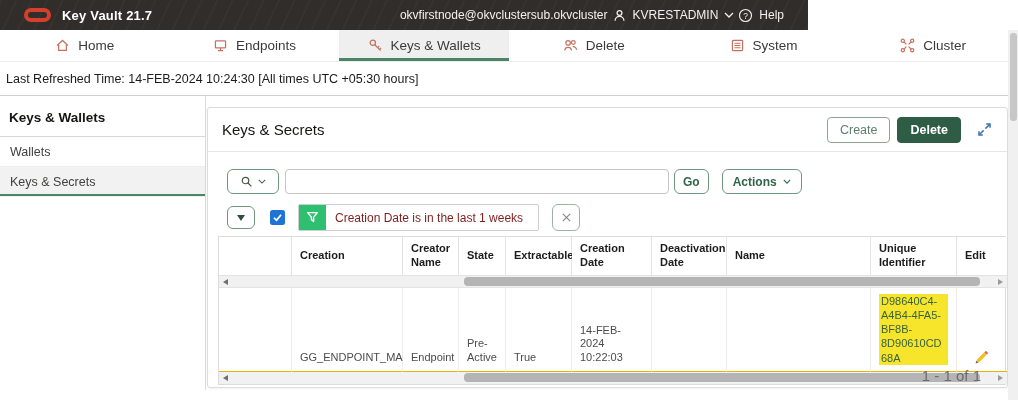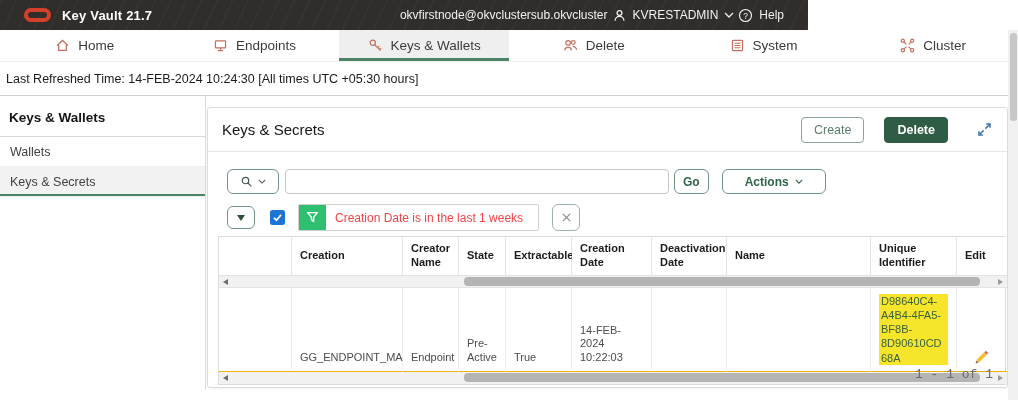--- a/index.html
+++ b/index.html
@@ -37,50 +37,50 @@
   .side-item { height:30px; display:flex; align-items:center; padding-left:10px; font-size:12.5px;
     color:#42413f; border-bottom:1px solid #efefef; cursor:pointer; }
   .side-item.selected { background:#f2f2f2; box-shadow:inset 0 -2px 0 #4c8466; }
 
   
   .panel { position:absolute; left:207px; top:107px; width:801px; height:281px; background:#fff;
     border:1px solid #dcdcdc; border-radius:3px; box-shadow:0 1px 3px rgba(0,0,0,.05); }
   .panel-header { height:44px; display:flex; align-items:center; padding:0 14px;
     border-bottom:1px solid #e6e6e6; }
   .panel-title { font-size:15px; color:#161513; font-weight:500; }
-  .panel-actions { margin-left:auto; display:flex; align-items:center; gap:20px; }
+  .panel-actions { margin-left:auto; display:flex; align-items:center; gap:7px; }
   .btn { font-family:inherit; font-size:12.5px; height:26px; border-radius:4px; cursor:pointer; }
   .btn-create { background:#fff; border:1px solid #8ba694; color:#5d7f6d; padding:0 12px; }
   .btn-delete { background:#2e5c44; border:1px solid #2e5c44; color:#fff; font-weight:bold; padding:0 12px; }
   .expand-btn { margin-left:8px; background:none; border:none; cursor:pointer; height:20px; }
 
   
   .search-row { position:absolute; left:19px; top:61px; display:flex; align-items:center; }
   .search-drop { width:52px; height:25px; border:1px solid #6f9680; border-radius:6px; background:#fff;
     display:flex; align-items:center; justify-content:center; gap:4px; cursor:pointer; }
   .search-input { margin-left:6px; width:384px; height:25px; border:1px solid #c6c6c6; border-radius:4px;
     font-family:inherit; font-size:12px; padding:0 8px; color:#333; }
   .btn-go { margin-left:5px; background:#fff; border:1px solid #6f9680; border-radius:6px;
     color:#31654a; font-weight:bold; font-size:12px; height:25px; padding:0 8px; }
   .btn-actions { margin-left:13px; background:#fff; border:1px solid #6f9680; border-radius:6px;
-    color:#31654a; font-weight:bold; font-size:12px; height:25px; padding:0 22px;
+    color:#31654a; font-weight:bold; font-size:12px; height:25px; padding:0 10px;
     display:flex; align-items:center; gap:6px; }
 
   
   .filter-row { position:absolute; left:19px; top:96px; display:flex; align-items:center; }
   .tri-btn { width:28px; height:23px; border:1px solid #6f9680; border-radius:6px; background:#fff;
     display:flex; align-items:center; justify-content:center; cursor:pointer; }
   .tri { width:0; height:0; border-left:4.5px solid transparent; border-right:4.5px solid transparent;
     border-top:6px solid #2f4f3e; }
   .chk { margin-left:15px; width:15px; height:15px; background:#1d74d4; border-radius:2.5px;
     display:flex; align-items:center; justify-content:center; cursor:pointer; }
   .filter-chip { margin-left:13px; display:flex; align-items:stretch; border:1px solid #cfcfcf;
     border-radius:2px; height:27px; background:#fff; }
   .funnel-tile { width:27px; background:#2fbf71; display:flex; align-items:center; justify-content:center; }
-  .filter-text { width:212px; display:flex; align-items:center; padding:0 9px; font-size:12px; color:#ef4444; }
+  .filter-text { width:212px; display:flex; align-items:center; padding:0 9px; font-size:12px; color:#7f1d1d; }
   .x-btn { margin-left:13px; width:28px; height:27px; border:1px solid #9eb3a6; border-radius:6px;
     background:#fff; color:#8d8d8d; font-size:13px; display:flex; align-items:center;
     justify-content:center; cursor:pointer; }
 
   
   .grid { position:absolute; left:10px; top:128px; width:788px;
     display:grid; grid-template-columns:73px 111px 56px 47px 66px 80px 75px 144px 86px 50px;
     border:1px solid #dcdcdc; font-size:11px; }
   .hc { background:#fff; font-weight:bold; color:#1c1c1c; padding:5px 8px; line-height:1.25;
     border-right:1px solid #e3e3e3; border-bottom:1px solid #e3e3e3; min-height:33px;
@@ -93,21 +93,21 @@
   .hthumb { position:absolute; left:245px; top:1px; width:516px; height:9px; background:#b4b4b4;
     border-radius:4px; }
   .sarrow { position:absolute; top:3px; width:0; height:0; }
   .sarrow.left { left:4px; border-top:3.5px solid transparent; border-bottom:3.5px solid transparent;
     border-right:5px solid #6e6e6e; }
   .sarrow.right { right:4px; border-top:3.5px solid transparent; border-bottom:3.5px solid transparent;
     border-left:5px solid #9a9a9a; }
   .uuid { background:#f7e52c; color:#39623f; padding:0 2px; box-decoration-break:clone;
     -webkit-box-decoration-break:clone; overflow-wrap:anywhere; line-height:1.3; }
   .pencil-cell { justify-content:center; }
-  .pagination { position:absolute; right:14px; top:259px; font-size:13px; color:#6b6b6b;font-family:Liberation Mono, monospace; }
+  .pagination { position:absolute; right:26px; top:259px; font-size:15px; color:#6b6b6b; }
 
   
   .vscroll { position:absolute; right:0; top:30px; width:10px; height:370px; background:#f0f0f0; cursor:pointer; }
   .vthumb { position:absolute; left:1.5px; top:3px; width:7px; height:88px; background:#c7c7c7; border-radius:3px; }
 
   svg { display:block; }
 </style>
 </head>
 <body>
 

